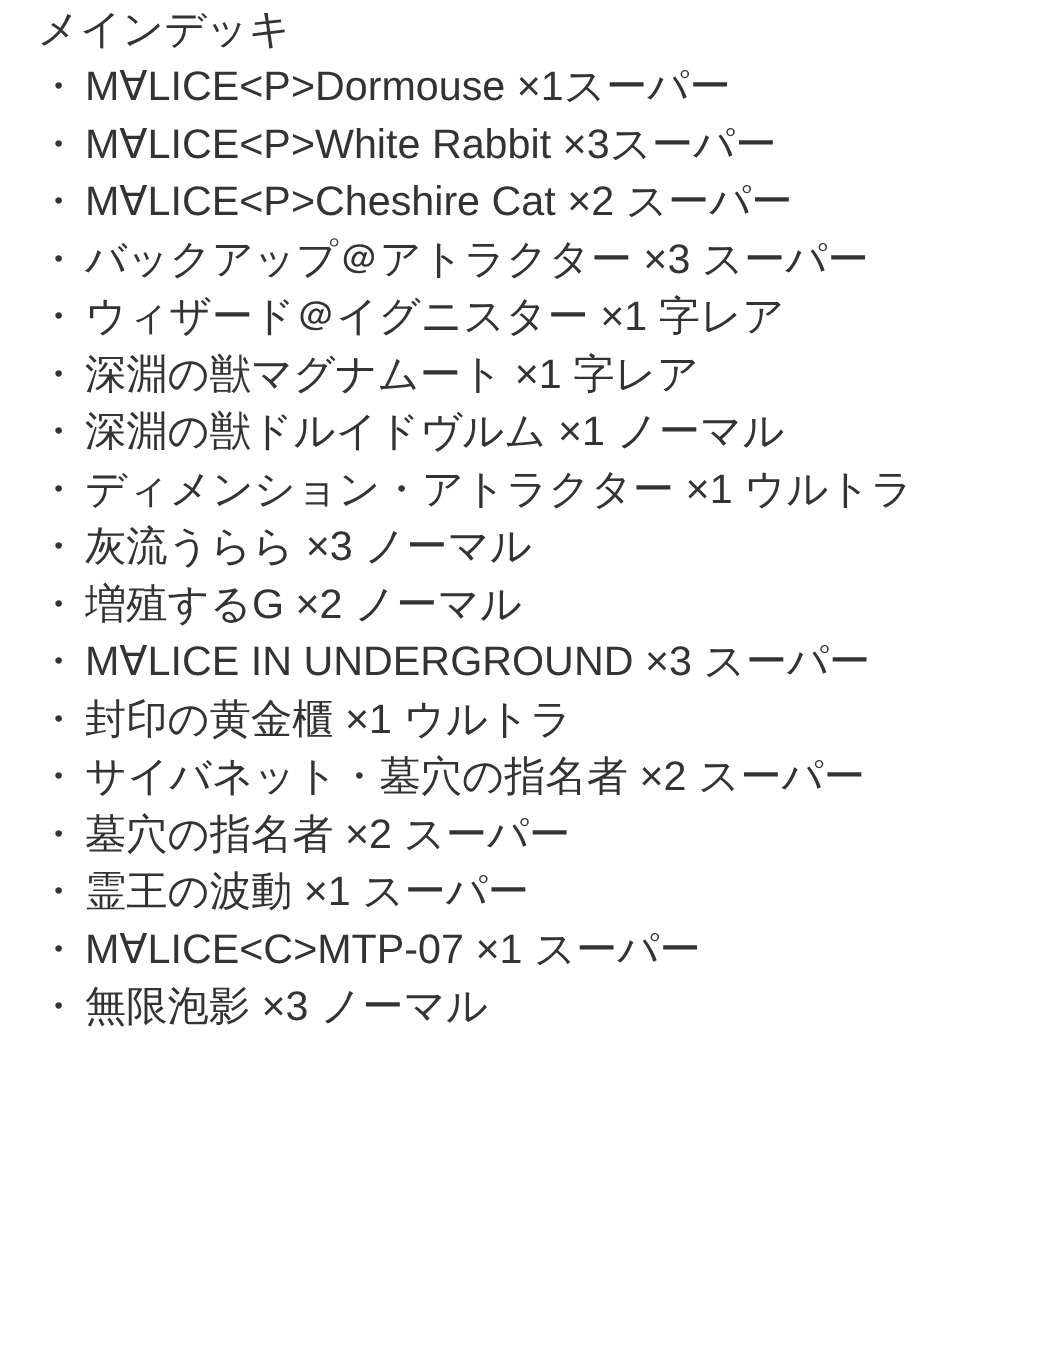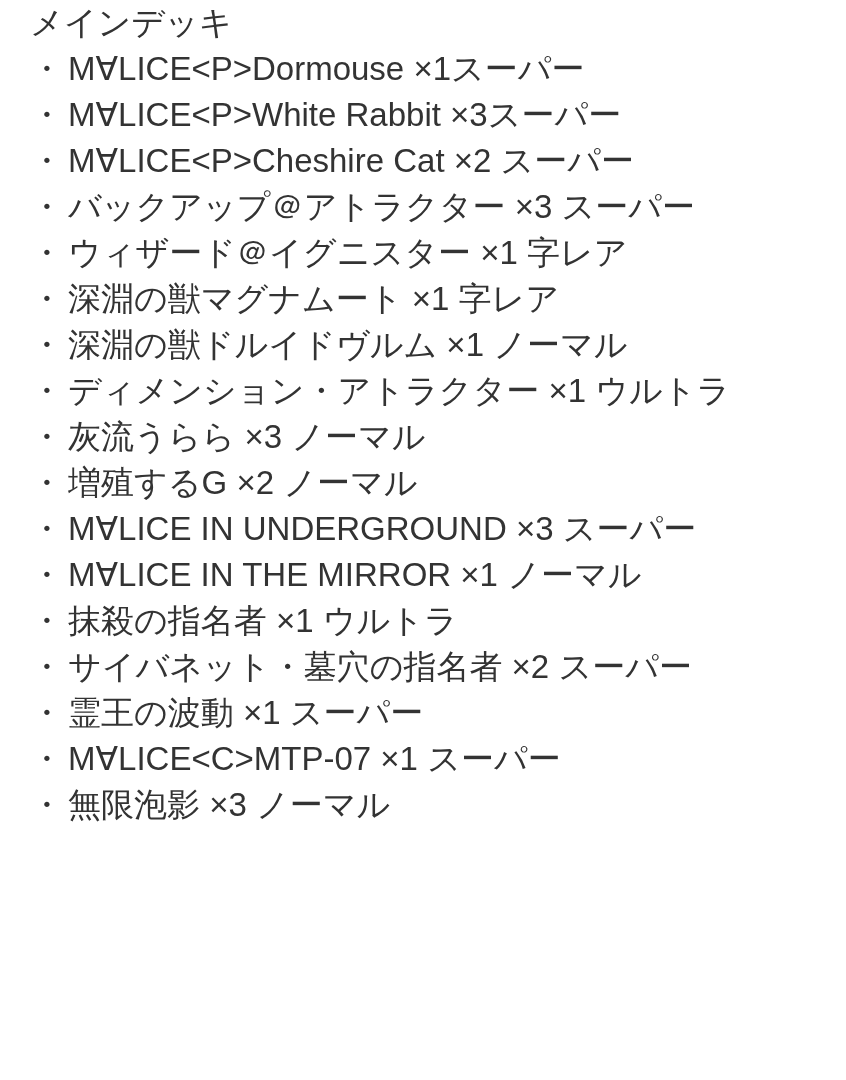--- a/index.html
+++ b/index.html
@@ -46,20 +46,20 @@
       <li><span class="bullet">・</span><span>M∀LICE&lt;P&gt;White Rabbit</span> <span>×3</span><span>スーパー</span></li>
       <li><span class="bullet">・</span><span>M∀LICE&lt;P&gt;Cheshire Cat</span> <span>×2</span> <span>スーパー</span></li>
       <li><span class="bullet">・</span><span>バックアップ＠アトラクター</span> <span>×3</span> <span>スーパー</span></li>
       <li><span class="bullet">・</span><span>ウィザード＠イグニスター</span> <span>×1</span> <span>字レア</span></li>
       <li><span class="bullet">・</span><span>深淵の獣マグナムート</span> <span>×1</span> <span>字レア</span></li>
       <li><span class="bullet">・</span><span>深淵の獣ドルイドヴルム</span> <span>×1</span> <span>ノーマル</span></li>
       <li><span class="bullet">・</span><span>ディメンション・アトラクター</span> <span>×1</span> <span>ウルトラ</span></li>
       <li><span class="bullet">・</span><span>灰流うらら</span> <span>×3</span> <span>ノーマル</span></li>
       <li><span class="bullet">・</span><span>増殖するG</span> <span>×2</span> <span>ノーマル</span></li>
       <li><span class="bullet">・</span><span>M∀LICE IN UNDERGROUND</span> <span>×3</span> <span>スーパー</span></li>
-      <li><span class="bullet">・</span><span>M∀LICE IN THE MIRROR</span> <span>×1</span> <span>ノーマル</span></li>
-      <li><span class="bullet">・</span><span>抹殺の指名者</span> <span>×1</span> <span>ウルトラ</span></li>
+      <li><span class="bullet">・</span><span>封印の黄金櫃</span> <span>×1</span> <span>ウルトラ</span></li>
       <li><span class="bullet">・</span><span>サイバネット・墓穴の指名者</span> <span>×2</span> <span>スーパー</span></li>
+      <li><span class="bullet">・</span><span>墓穴の指名者</span> <span>×2</span> <span>スーパー</span></li>
       <li><span class="bullet">・</span><span>霊王の波動</span> <span>×1</span> <span>スーパー</span></li>
       <li><span class="bullet">・</span><span>M∀LICE&lt;C&gt;MTP-07</span> <span>×1</span> <span>スーパー</span></li>
       <li><span class="bullet">・</span><span>無限泡影</span> <span>×3</span> <span>ノーマル</span></li>
     </ul>
 </div>
 
 </body></html>

